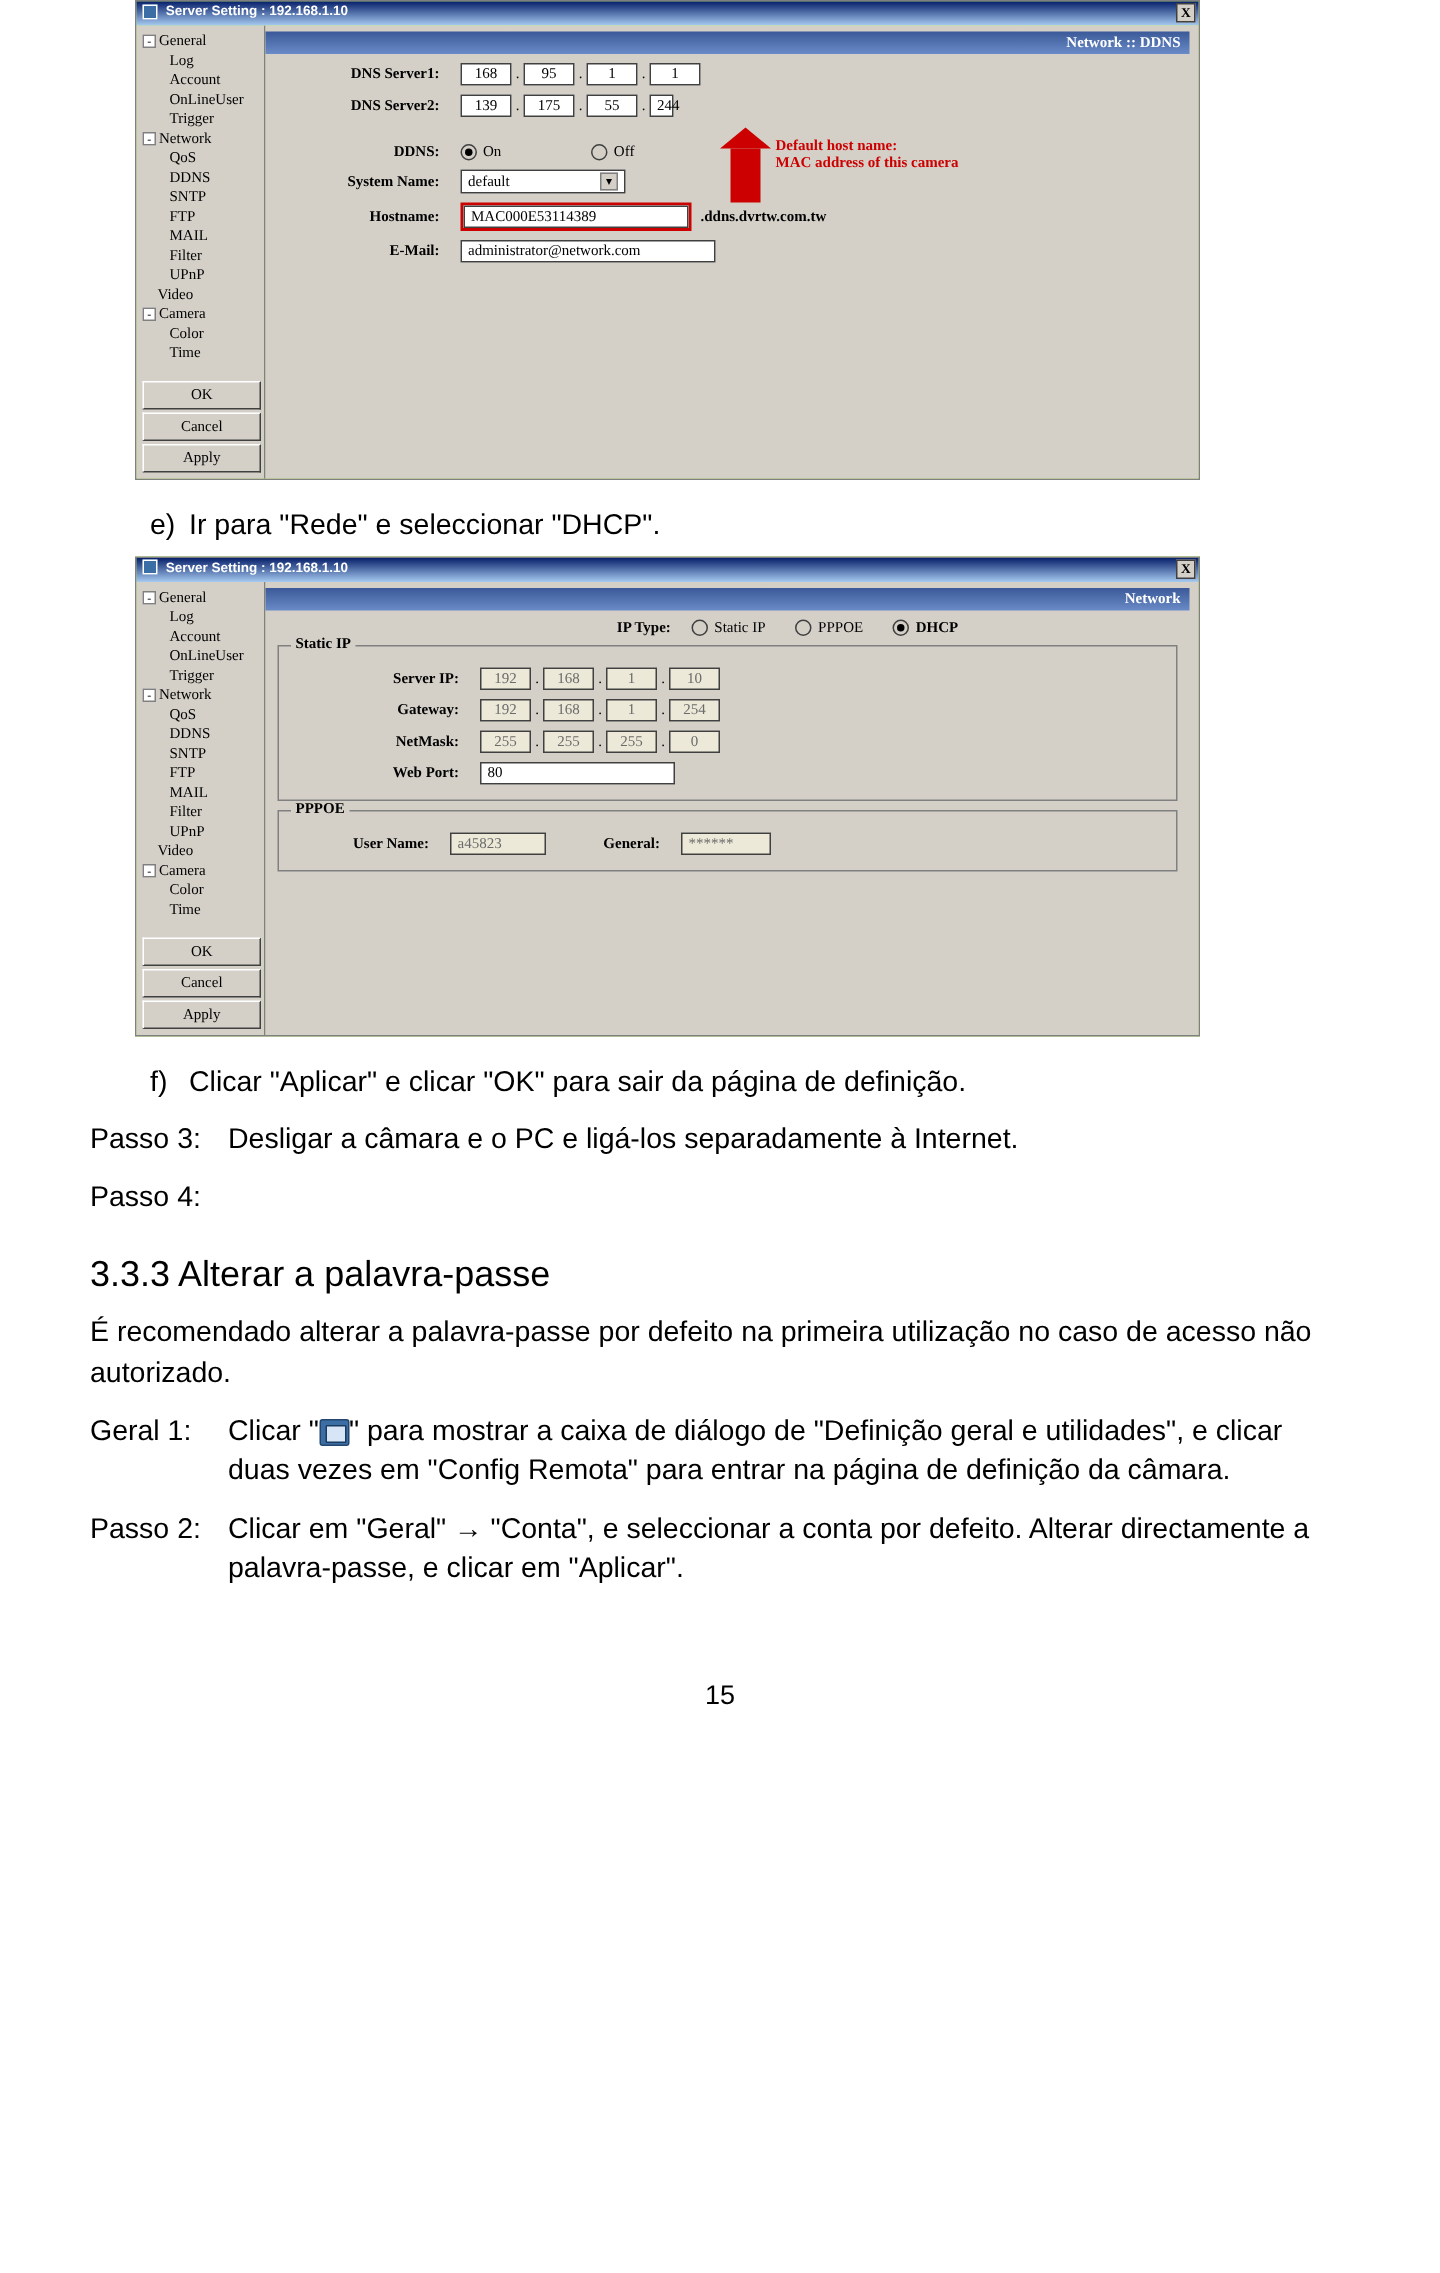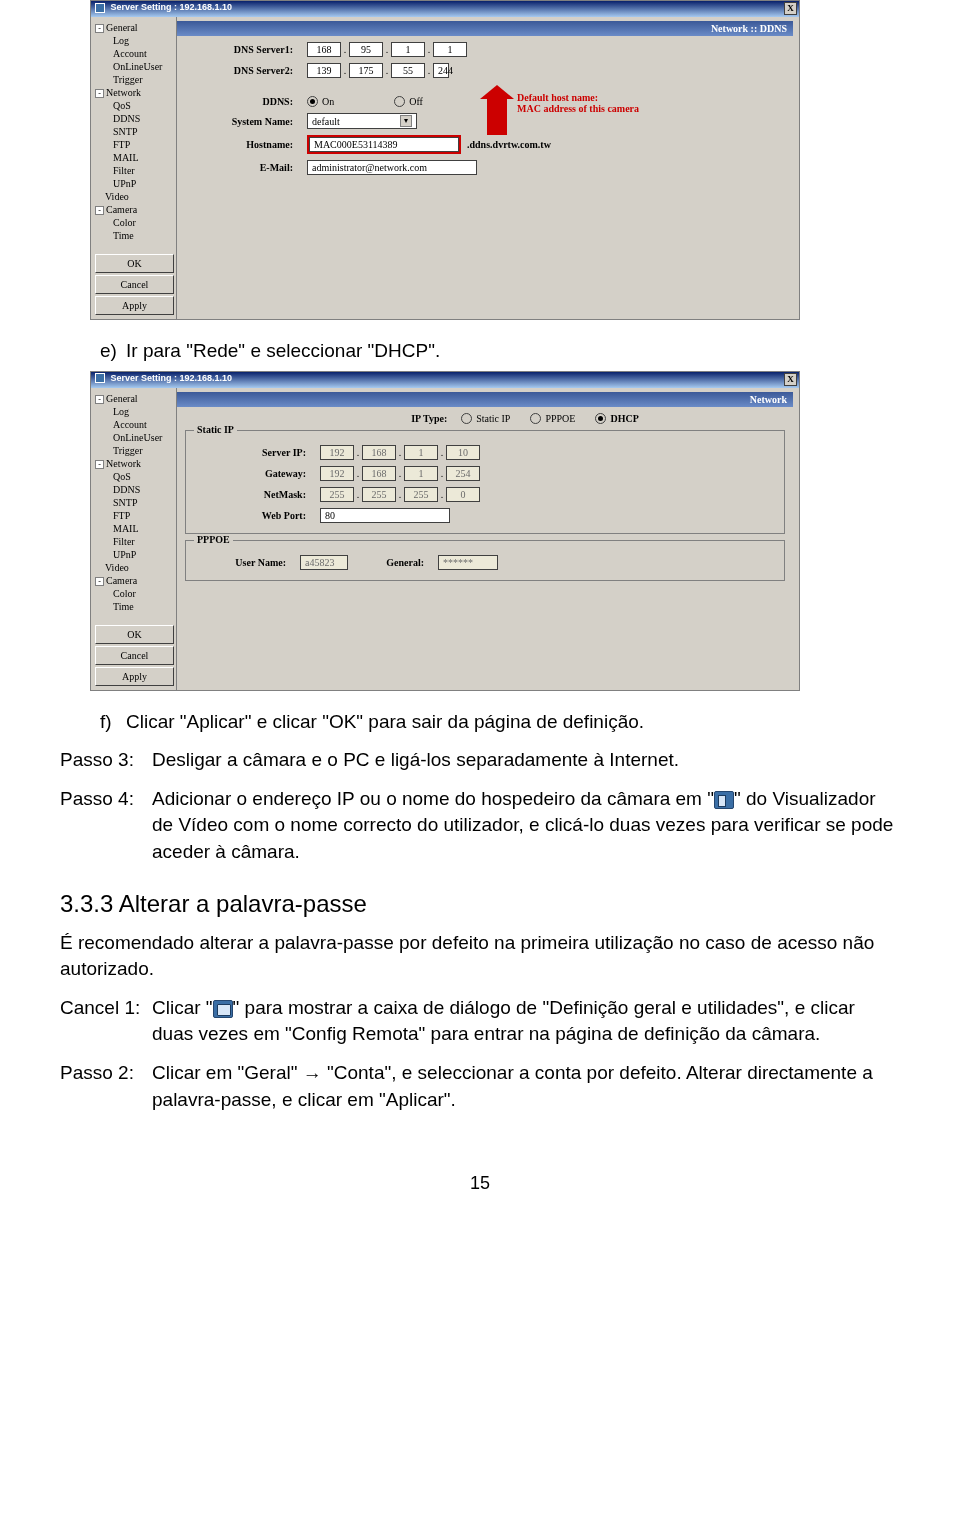--- a/index.html
+++ b/index.html
@@ -253,21 +253,21 @@
         <div class="frow">
               <span class="lbl">Web Port:</span>
           <span class="txtin" style="width:130px;display:inline-block;">80</span>
         </div>
       </div>
 
       <div class="group">
         <span class="glbl">PPPOE</span>
         <div class="frow">
           <span class="lbl" style="width:110px">User Name:</span>
-          <span class="txtin disabled" style="width:48px;display:inline-block;">a45823</span>
+          <span class="txtin disabled" style="width:64px;display:inline-block;">a45823</span>
           <span class="lbl" style="width:90px">General:</span>
           <span class="txtin disabled" style="width:60px;display:inline-block;">******</span>
         </div>
       </div>
     </div>
   </div>
 </div>
 
 <div class="doc">
   <div class="li-item">
@@ -275,31 +275,28 @@
     <span>Clicar "Aplicar" e clicar "OK" para sair da página de definição.</span>
   </div>
 
   <div class="step">
     <span class="slab">Passo 3:</span>
     <span class="sbody">Desligar a câmara e o PC e ligá-los separadamente à Internet.</span>
   </div>
 
   <div class="step">
     <span class="slab">Passo 4:</span>
-    <span class="sbody">
-      <span>Adicionar o endereço IP ou o nome do hospedeiro da câmara em "</span><span class="inline-icon book"></span><span>" do Visualizador de Vídeo com o nome correcto do utilizador, e clicá-lo duas vezes para verificar se pode aceder à câmara.</span>
-    </span>
   </div>
 
   <h3 class="sec">3.3.3 Alterar a palavra-passe</h3>
 
   <p>É recomendado alterar a palavra-passe por defeito na primeira utilização no caso de acesso não autorizado.</p>
 
   <div class="step">
-    <span class="slab">Cancel 1:</span>
+    <span class="slab">Geral 1:</span>
     <span class="sbody">
       <span>Clicar "</span><span class="inline-icon tools"></span><span>" para mostrar a caixa de diálogo de "Definição geral e utilidades", e clicar duas vezes em "Config Remota" para entrar na página de definição da câmara.</span>
     </span>
   </div>
 
   <div class="step">
     <span class="slab">Passo 2:</span>
     <span class="sbody">Clicar em "Geral" → "Conta", e seleccionar a conta por defeito. Alterar directamente a palavra-passe, e clicar em "Aplicar".</span>
   </div>
 

